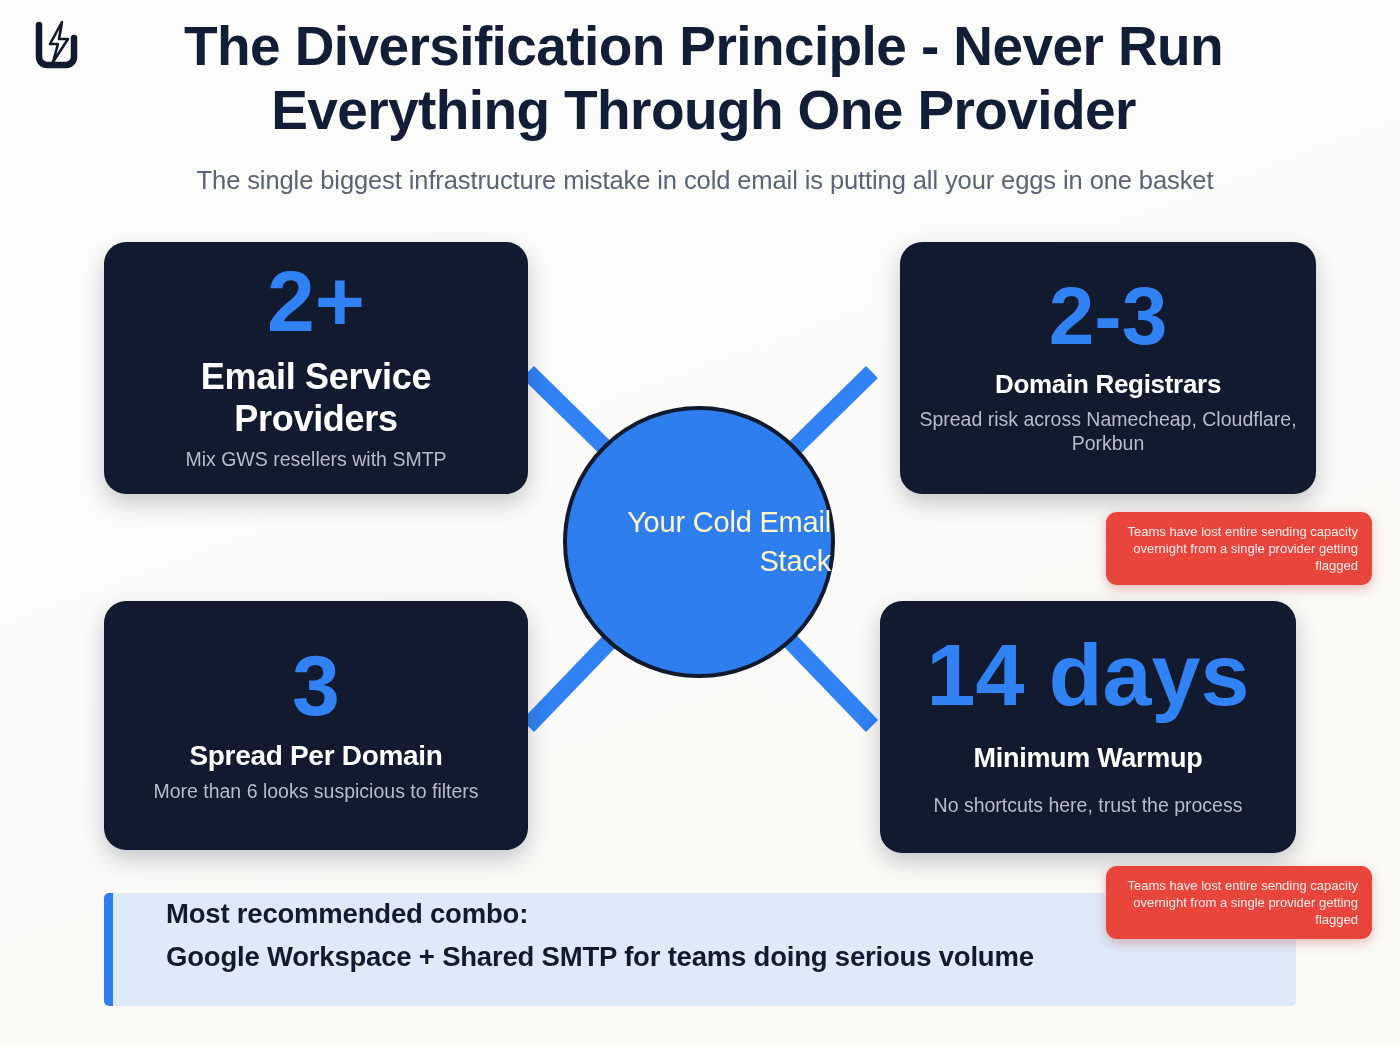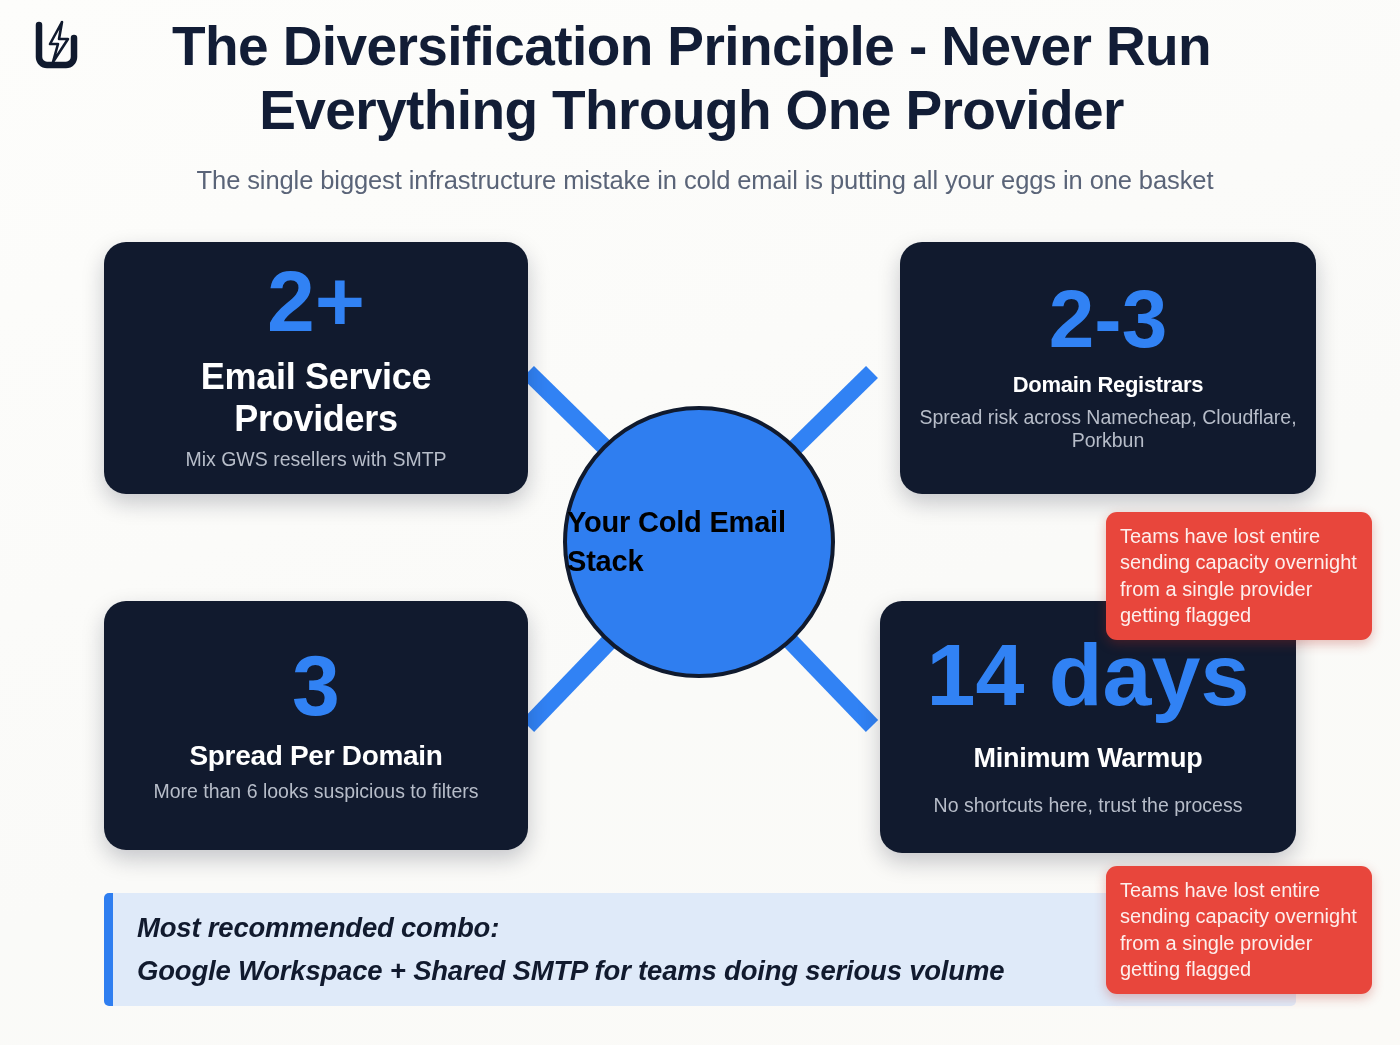--- a/index.html
+++ b/index.html
@@ -24,21 +24,21 @@
   
   .logo-wrap {
     position: absolute;
     left: 26px;
     top: 16px;
     width: 58px;
     height: 58px;
   }
   .hdr-title {
     position: absolute;
-    left: 84px;
+    left: 96px;
     top: 14px;
     width: 1215px;
     text-align: center;
     font-size: 55px;
     line-height: 1.17;
     font-weight: bold;
     color: #121d36;
     letter-spacing: -0.6px;
   }
   .hdr-sub {
@@ -99,56 +99,56 @@
   #card-reg   { left: 880px;  top: 242px; width: 416px; height: 252px; margin-left: 20px; }
   #card-inbox { left: 104px;  top: 601px; width: 424px; height: 249px; }
   #card-warm  { left: 880px;  top: 601px; width: 416px; height: 252px; gap: 12px; }
 
   #card-esp   .num { font-size: 86px; margin-bottom: 12px; }
   #card-reg   .num { font-size: 82px; margin-bottom: 12px; }
   #card-inbox .num { font-size: 86px; margin-bottom: 12px; }
   #card-warm  .num { font-size: 88px; margin-bottom: 12px; }
 
   #card-esp   .cap { font-size: 36px; }
-  #card-reg   .cap { font-size: 22px; }
+  #card-reg   .cap { font-size: 26px; }
   #card-inbox .cap { font-size: 28px; }
   #card-warm  .cap { font-size: 27px; }
 
   
   #hub {
     position: absolute;
     left: 563px;
     top: 406px;
     width: 272px;
     height: 272px;
     border-radius: 50%;
     background: #2f7ef0;
     border: 4px solid #101a2e;
     box-sizing: border-box;
     display: flex;
     align-items: center;
     justify-content: center;
-    text-align: left;
-    color: #000000;
-    font-weight: bold;
+    text-align: right;
+    color: #fef9c3;
+    font-weight: normal;
     font-size: 29px;
     line-height: 1.33;
     letter-spacing: -0.2px;
     z-index: 5;
   }
 
   
   .warn {
     position: absolute;
     background: #e8463c;
     border-radius: 11px;
     color: #fdeeec;
-    font-size: 20px;
+    font-size: 13px;
     line-height: 1.32;
-    text-align: left;
+    text-align: right;
     padding: 11px 14px;
     box-sizing: border-box;
     box-shadow: 0 4px 12px rgba(180,40,30,0.3);
     z-index: 9;
   }
   #warn-1 { left: 1106px; top: 512px; width: 266px; }
   #warn-2 { left: 1106px; top: 866px; width: 266px; }
 
   
   #reco {
@@ -156,24 +156,22 @@
     left: 104px;
     top: 893px;
     width: 1192px;
     height: 113px;
     background: #dfeaf9;
     border-left: 9px solid #2f7ef0;
     border-radius: 5px;
     box-sizing: border-box;
     display: flex;
     flex-direction: column;
-    justify-content: center;
-    padding-left: 24px;
+    padding-left: 53px;
     z-index: 3;
-    font-style: italic;
   }
   #reco .line {
     color: #111a2e;
     font-weight: bold;
     font-size: 27.5px;
     line-height: 1.55;
     letter-spacing: -0.2px;
   }
 </style>
 </head>

